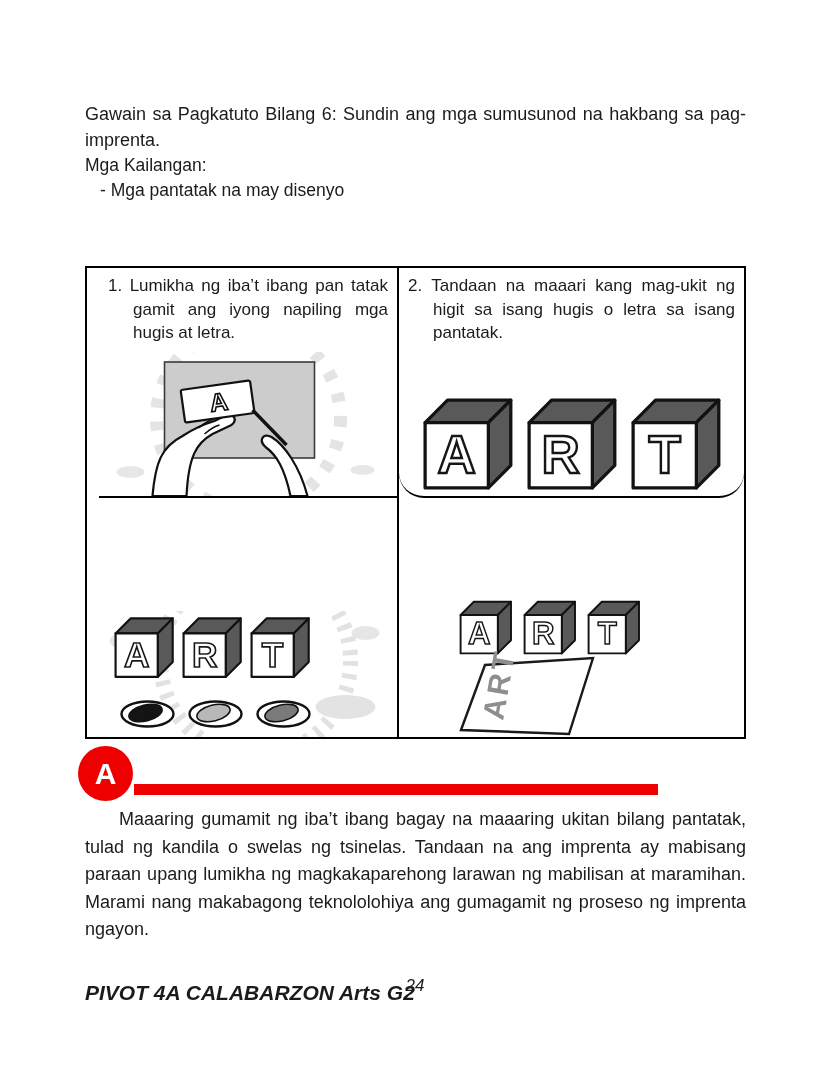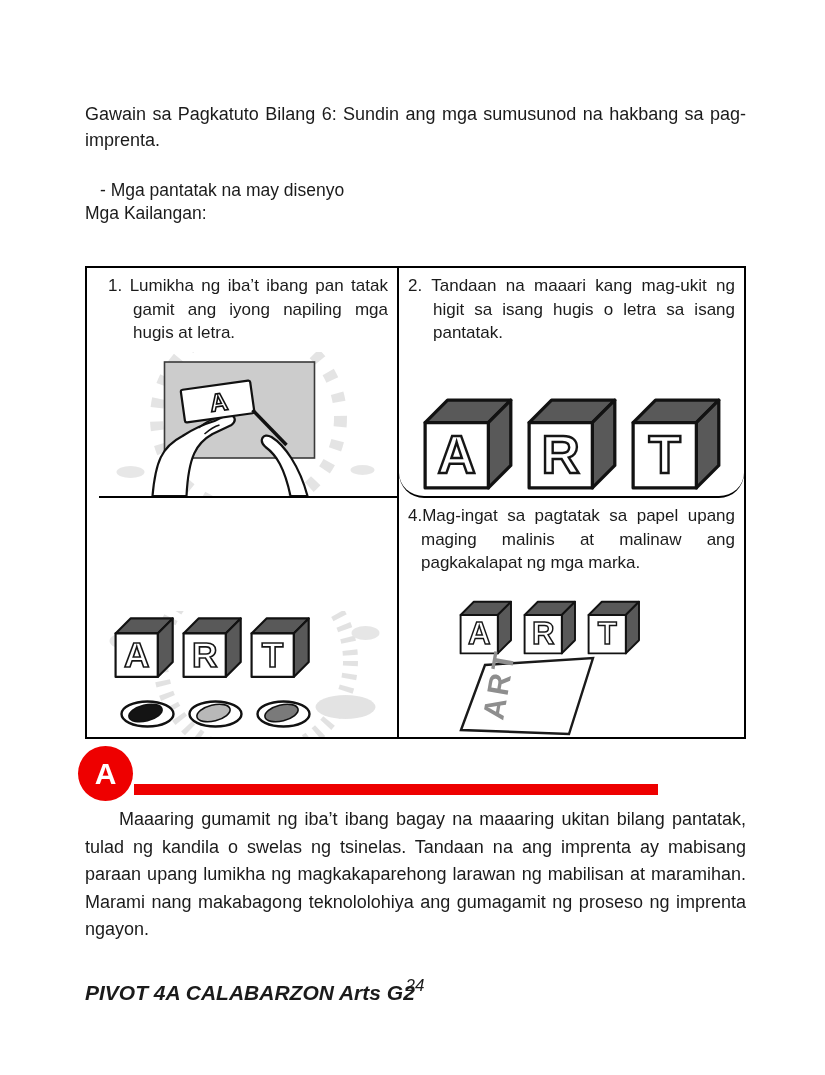--- a/index.html
+++ b/index.html
@@ -13,21 +13,21 @@
   }
   .abs { position:absolute; }
 
   
   .activity-title {
     top:101px; left:85px; width:661px;
     font-size:18px; line-height:26px;
     text-align:justify;
   }
   .activity-title .bold { font-weight:400;margin-top:48px; }
-  .materials-heading { top:155px; left:85px; font-size:17.5px;margin-top:48px; }
+  .materials-heading { top:155px; left:85px; font-size:17.5px; }
   .materials-list { top:179px; left:100px; font-size:17.5px; line-height:23px; }
 
   
   .steps-table {
     top:266px; left:85px; width:661px; height:473px;
     border:2.5px solid #000;
     display:grid;
     grid-template-columns:312px 1fr;
     grid-template-rows:230px 1fr;
   }
@@ -175,21 +175,20 @@
           </g>
           <g>
             <ellipse class="pad-rim" cx="188" cy="103" rx="26" ry="12.5"></ellipse>
             <ellipse cx="186" cy="102" rx="17" ry="8" fill="#7a7a7a" stroke="#111" stroke-width="1.6" transform="rotate(-14 186 102)"></ellipse>
           </g>
         </svg>
       </div>
     </div>
 
     <div class="cell c4">
-      <div class="step tight"><span>4.</span><span>Mag-ingat sa pagtatak sa papel upang maging malinis at malinaw ang pagkakalapat ng mga marka.</span></div>
       <div class="illus" style="height:140px;">
         <svg viewBox="0 0 333 140" preserveAspectRatio="xMidYMax meet">
           <g transform="translate(52,0) scale(0.60)">
             <polygon class="cf-dark" points="6,30 28,8 90,8 68,30"></polygon>
             <polygon class="cf-dark" points="68,30 90,8 90,72 68,94"></polygon>
             <rect class="cf-front" x="6" y="30" width="62" height="64"></rect>
             <text class="cube-letter" x="37" y="79">A</text>
           </g>
           <g transform="translate(116,0) scale(0.60)">
             <polygon class="cf-dark" points="6,30 28,8 90,8 68,30"></polygon>

